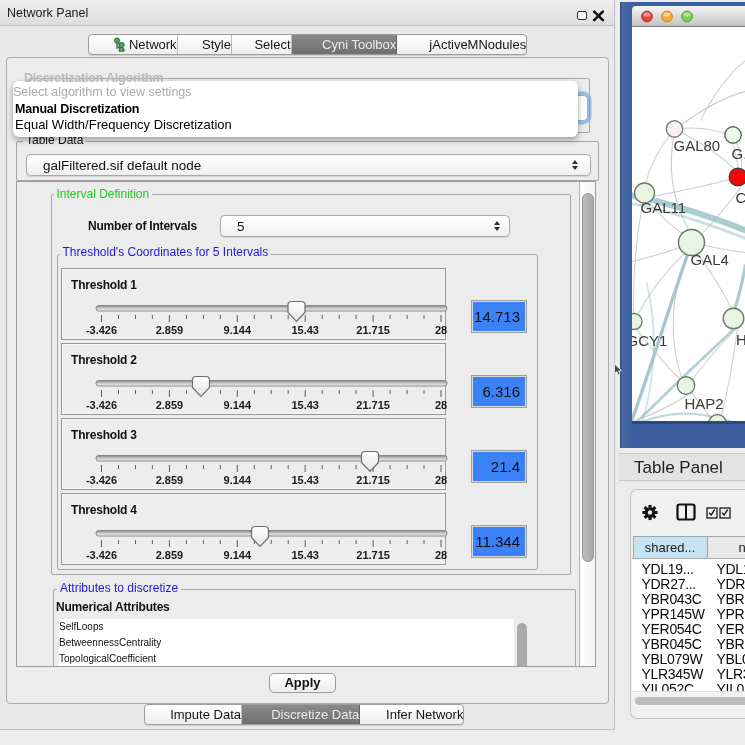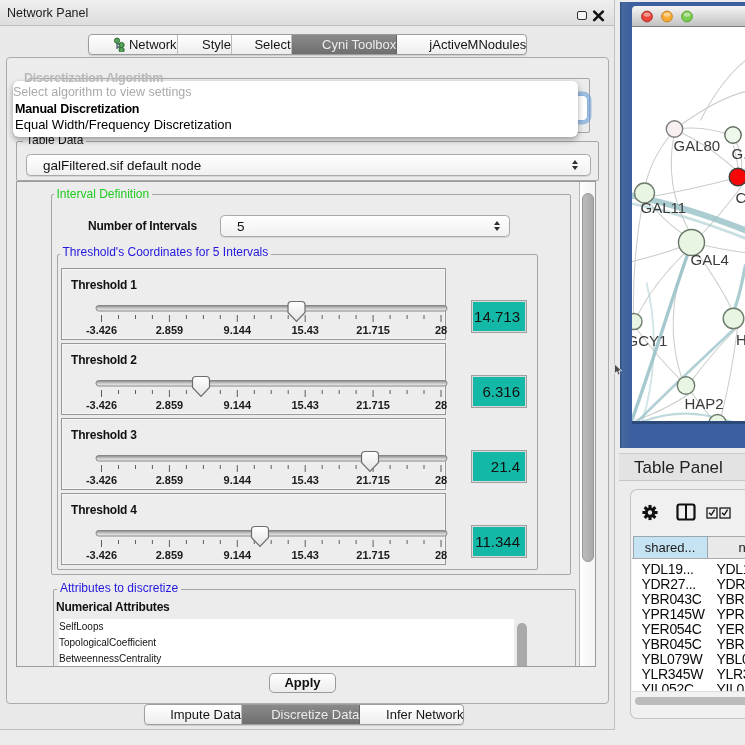--- a/index.html
+++ b/index.html
@@ -37,21 +37,21 @@
 #spane{position:absolute;left:9px;top:123px;width:580px;height:486px;
  border:1px solid #9b9b9b;background:#ececec;overflow:hidden}
 #vsb{position:absolute;left:561.5px;top:0;width:17px;height:484px;
  background:linear-gradient(90deg,#ffffff,#f2f2f2);border-left:1px solid #b5b5b5}
 #vsb .th{position:absolute;left:2px;top:11px;width:12px;height:369px;border-radius:6.5px;
  background:linear-gradient(90deg,#bdbdbd,#a8a8a8);border:1px solid #979797}
 
 .tpanel{position:absolute;left:44px;width:385px;height:72px;background:#ededed;
  border:1px solid #979797;border-radius:0;box-shadow:inset 0 0 0 1px rgba(255,255,255,.5)}
 .ttitle{position:absolute;left:9px;top:9px;font-size:12px;font-weight:bold;color:#111;letter-spacing:-.2px}
-.tfield{position:absolute;left:409px;top:31px;width:56px;height:33px;background:#14b8a6;
+.tfield{position:absolute;left:409px;top:31px;width:56px;height:33px;background:#3b82f6;
  border:1px solid #9f9f9f;box-shadow:inset 0 0 0 1px #d9d9d9;font-size:15px;color:#111;
  text-align:right;line-height:31px;padding-right:6px}
 
 #alist{position:absolute;left:42px;top:437px;width:455px;height:47px;background:#fff;overflow:hidden}
 #alist div{font-size:10px;color:#111;height:16px;line-height:16px}
 .lsb{position:absolute;left:499.5px;top:441px;width:10px;height:50px;border-radius:5px 5px 0 0;background:#a9a9a9}
 
 #apply{position:absolute;left:262px;top:615px;width:67px;height:19.5px;
  background:linear-gradient(#ffffff,#ececec);border:1px solid #9a9a9a;border-radius:5px;
  font-size:13px;font-weight:600;color:#111;text-align:center;line-height:18px}
@@ -178,22 +178,22 @@
                 <path d="M3.5,0 H13.5 Q17,0 17,3.5 V11 L8.5,20 L0,11 V3.5 Q0,0 3.5,0 Z" fill="url(#thm)" stroke="#6d6d6d" stroke-width="1.2"></path>
               </g>
             </svg>
             <div class="tfield">11.344</div>
           </div>
           <div class="gbox" style="left:36px;top:407px;width:522.5px;height:100px;border-bottom:none"></div>
           <div class="gtitle" style="left:40px;top:400px;color:#2217dd">Attributes to discretize</div>
           <div class="abs" style="left:39px;top:418px;font-size:12px;font-weight:bold;color:#111;letter-spacing:-.2px">Numerical Attributes</div>
           <div id="alist">
             <div>SelfLoops</div>
+            <div>BetweennessCentrality</div>
             <div>TopologicalCoefficient</div>
-            <div>BetweennessCentrality</div>
           </div>
           <div class="lsb"></div>
           <div id="vsb">
             <div class="th"></div>
           </div>
         </div>
         <div id="apply">Apply</div>
       </div>
       <div class="seg" style="left:143.5px;top:703.5px">
         <div class="sg" style="width:97.5px">Impute Data</div>

